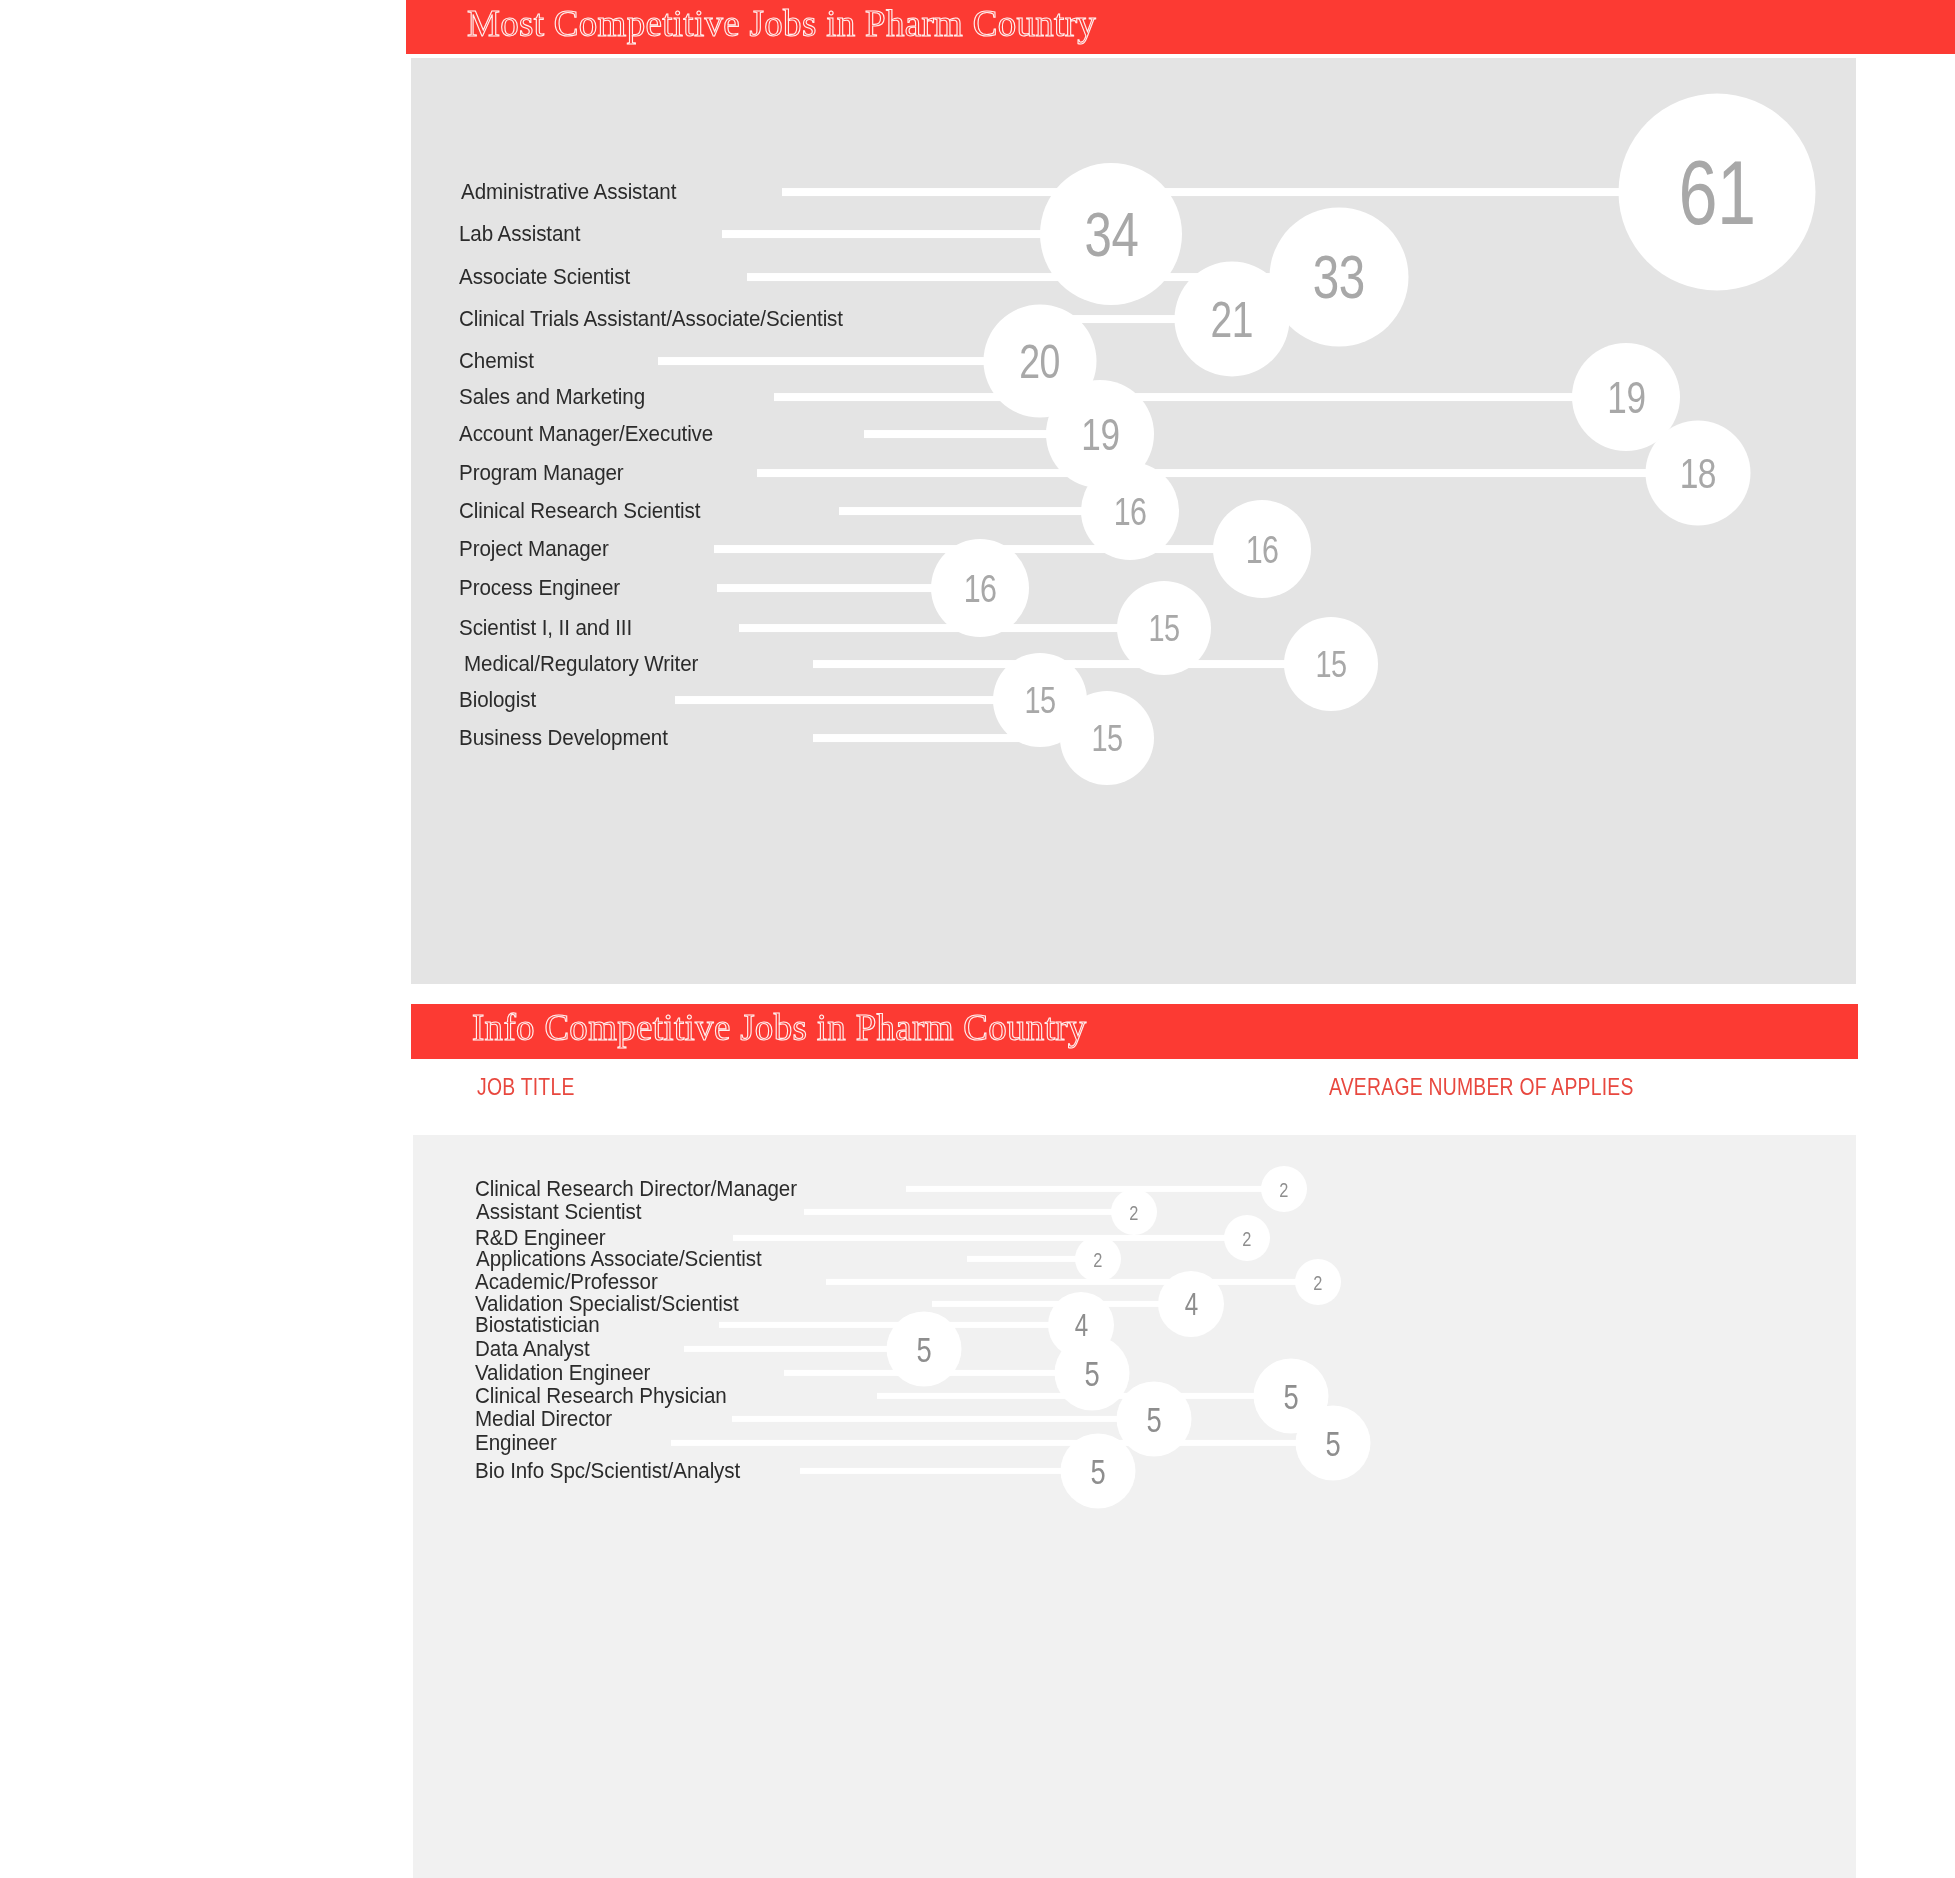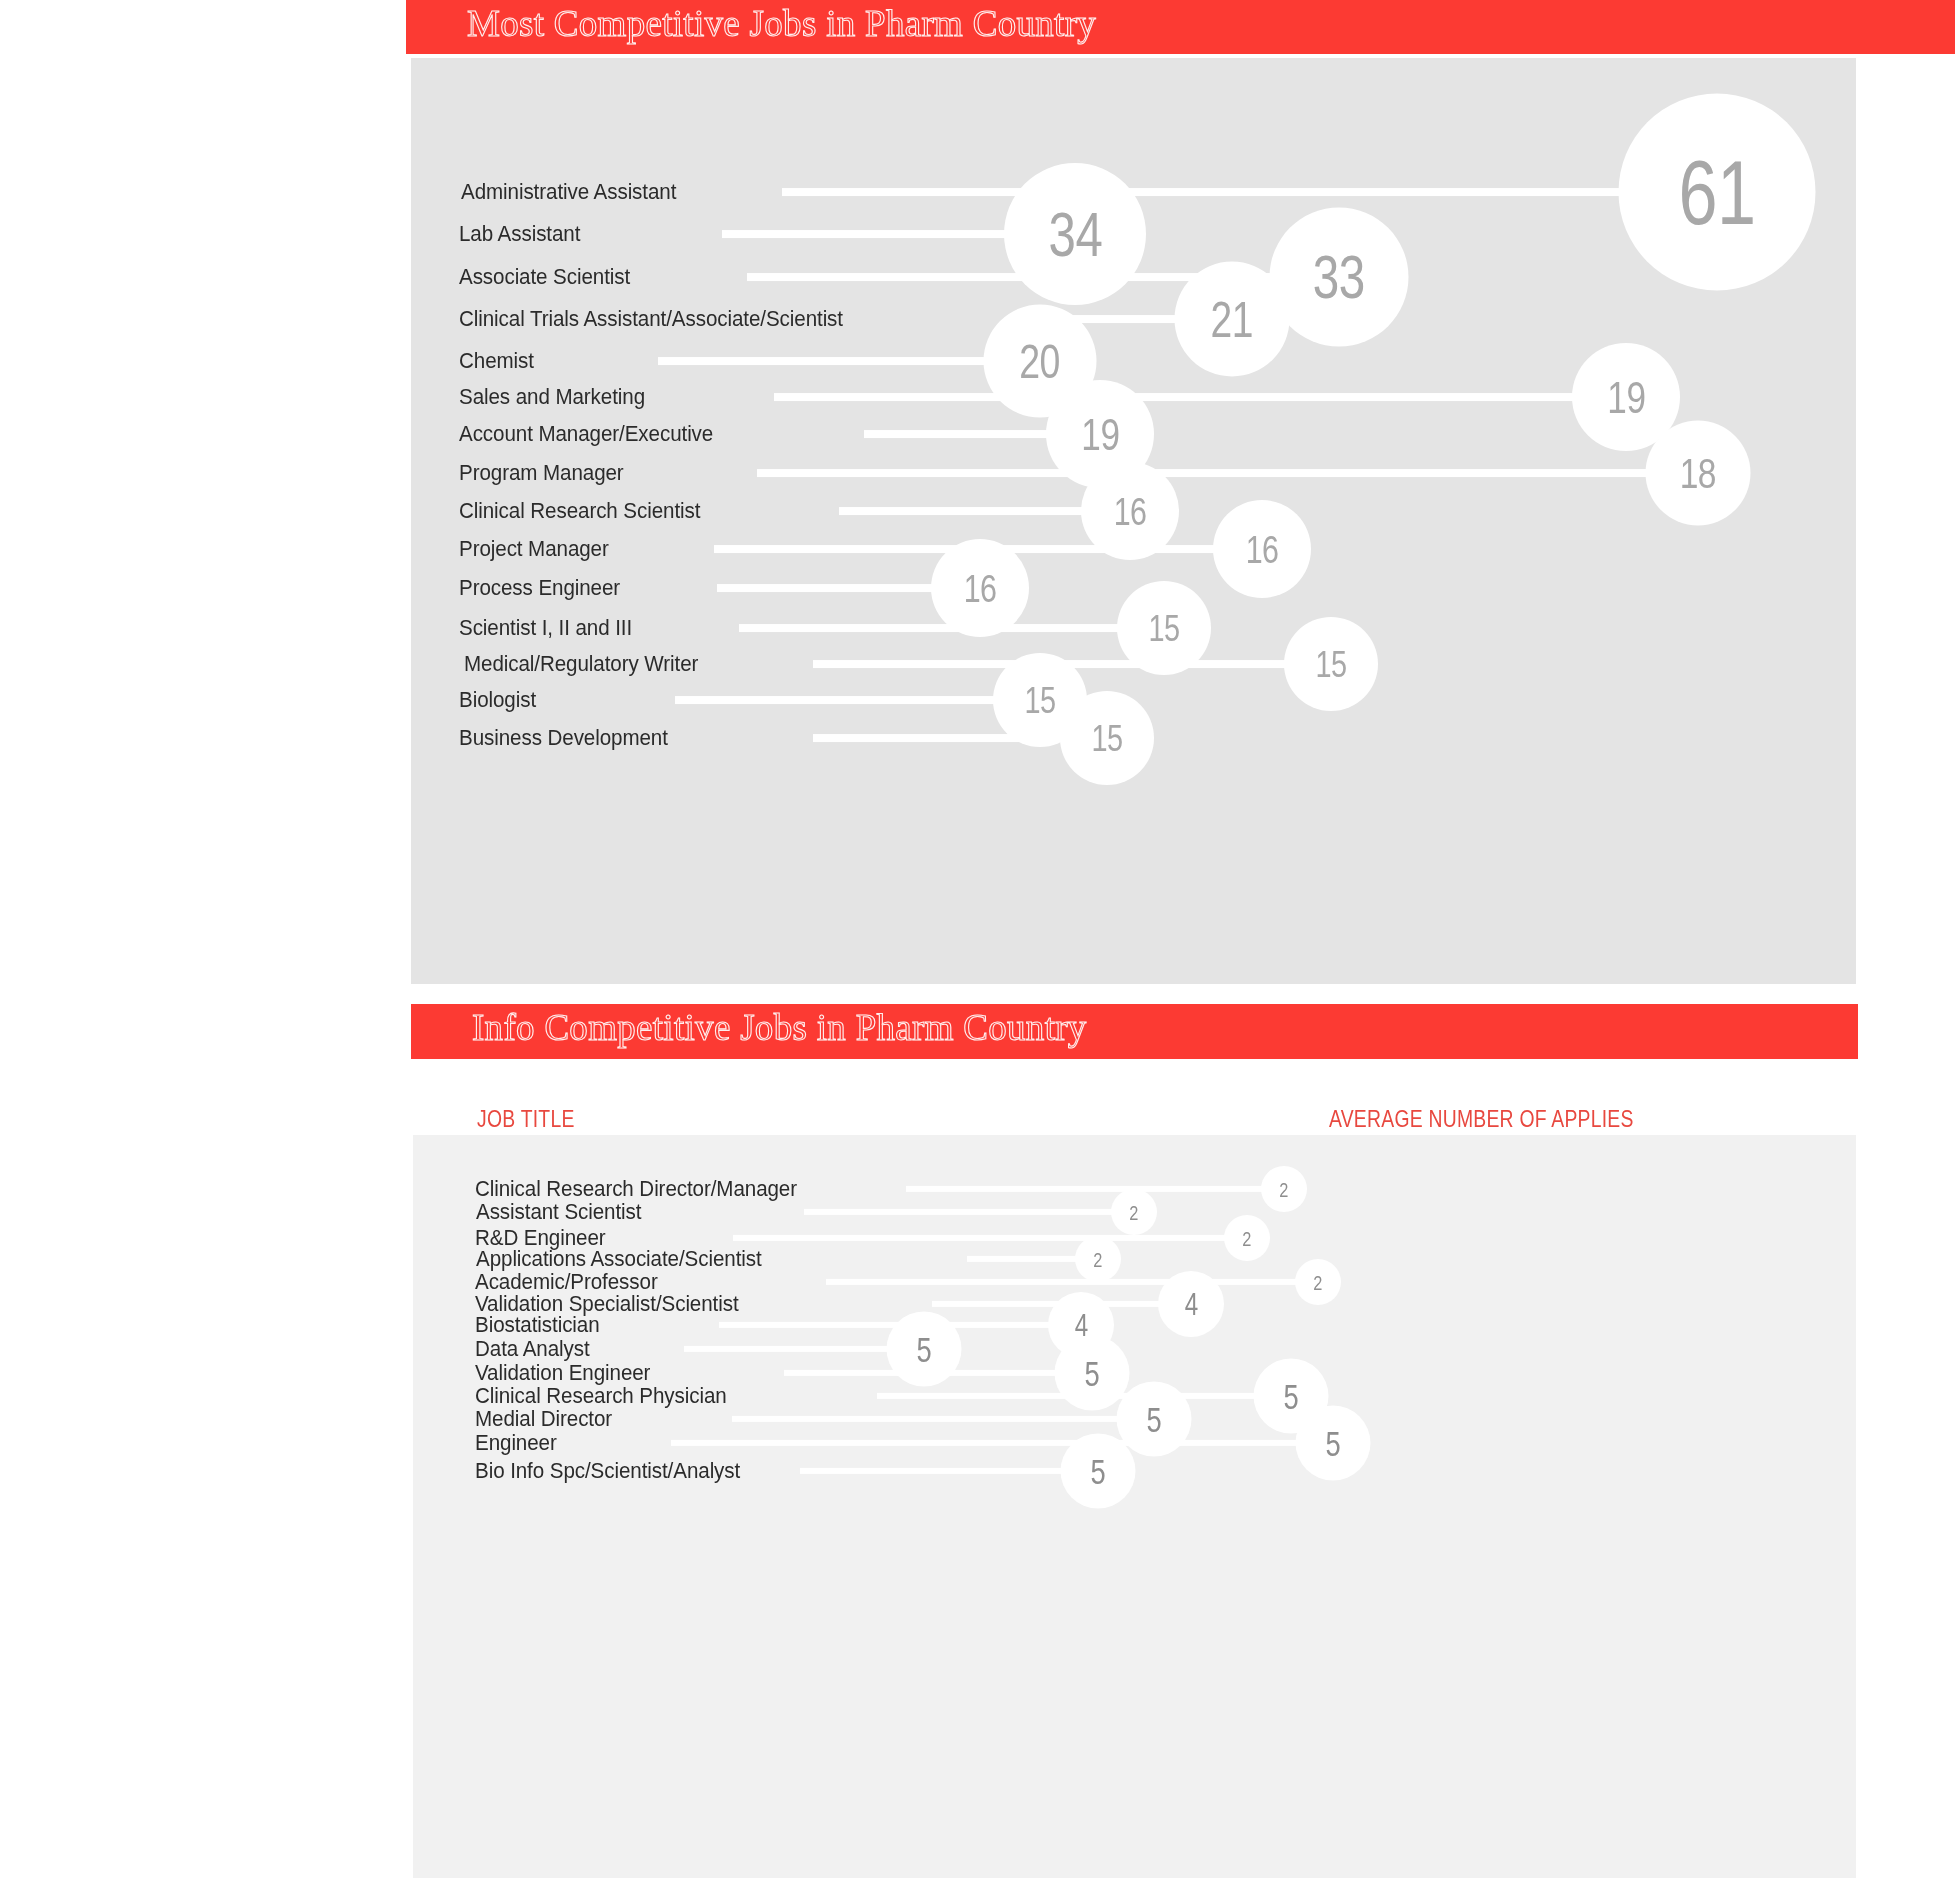--- a/index.html
+++ b/index.html
@@ -46,21 +46,21 @@
   }
 
   
   #chart2-banner { left: 411px; top: 1004px; width: 1447px; height: 55px; }
   #chart2-banner .banner-title {
     left: 61px; top: 2.2px;
     font-size: 37px;
   }
   #chart2-colheads {
     position: absolute;
-    left: 411px; top: 1106px; width: 1447px; height: 34px;
+    left: 411px; top: 1074px; width: 1447px; height: 34px;
   }
   .col-head {
     position: absolute;
     font-family: "Liberation Sans Narrow", "Liberation Sans", sans-serif;
     font-size: 23.6px;
     color: #e8483f;
     letter-spacing: 0.3px;
     white-space: nowrap;
     transform: scaleX(.82);
     transform-origin: left center;
@@ -126,21 +126,21 @@
     <div class="row" style="top: 134px;">
       <div class="row-label" style="left: 50px;">Administrative Assistant</div>
       <div class="connector" style="left: 371px; width: 935px; height: 7.9px;"></div>
       <div class="bubble" style="left: 1306px; width: 197px; height: 197px;">
         <span class="bubble-value" style="font-size: 90px;">61</span>
       </div>
     </div>
     <div class="row" style="top: 176px;">
       <div class="row-label" style="left: 48px;">Lab Assistant</div>
       <div class="connector" style="left: 311px; width: 394px; height: 7.9px;"></div>
-      <div class="bubble" style="left: 664px; width: 142px; height: 142px;">
+      <div class="bubble" style="left: 700px; width: 142px; height: 142px;">
         <span class="bubble-value" style="font-size: 63px;">34</span>
       </div>
     </div>
     <div class="row" style="top: 219px;">
       <div class="row-label" style="left: 48px;">Associate Scientist</div>
       <div class="connector" style="left: 336px; width: 551px; height: 7.9px;"></div>
       <div class="bubble" style="left: 928px; width: 139px; height: 139px; text-align: center;">
         <span class="bubble-value" style="font-size: 61px;">33</span>
       </div>
     </div>

